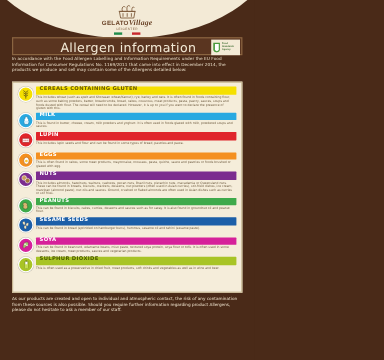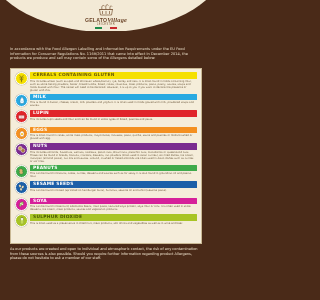--- a/index.html
+++ b/index.html
@@ -113,20 +113,34 @@
           <path d="M28 13 C27 6 30 4 32 7"></path>
           <path d="M13 16 L13 22 M20 16 L20 22 M27 16 L27 22"></path>
         </g>
       </svg>
       <div class="logo-name"><span>GELATO</span><span class="script">Village</span></div>
       <div class="logo-sub">LEICESTER</div>
       <div class="flagline"><i class="fg"></i><i class="fw"></i><i class="fr"></i></div>
     </div>
   </div>
 
+  <div class="titlebar">
+    <div class="title">Allergen information</div>
+    <div class="fsa">
+      <svg class="fsa-mark" viewBox="0 0 10 13">
+        <path d="M1 1 H9 V9 Q9 12 5 12.6 Q1 12 1 9 Z" fill="#4a9a3c"></path>
+        <path d="M3 2.5 H7.6 V8.8 Q7.6 10.6 5.3 11.1 Q3 10.6 3 8.8 Z" fill="#ffffff"></path>
+      </svg>
+      <div class="fsa-txt">
+        <div>Food</div>
+        <div>Standards</div>
+        <div>Agency</div>
+      </div>
+    </div>
+  </div>
 
   <div class="intro">In accordance with the Food Allergen Labelling and Information Requirements under the EU Food Information for Consumer Regulations No. 1169/2011 that came into effect in December 2014, the products we produce and sell may contain some of the Allergens detailed below:</div>
 
   <div class="panel">
     <div id="rows">
         <div class="row">
           <div class="badge" style="background:#f5e000">
             <svg viewBox="0 0 12 12" width="9" height="9">
               <g stroke="#7a6a12" stroke-width="1" fill="none">
                 <path d="M6 11 V4"></path>

